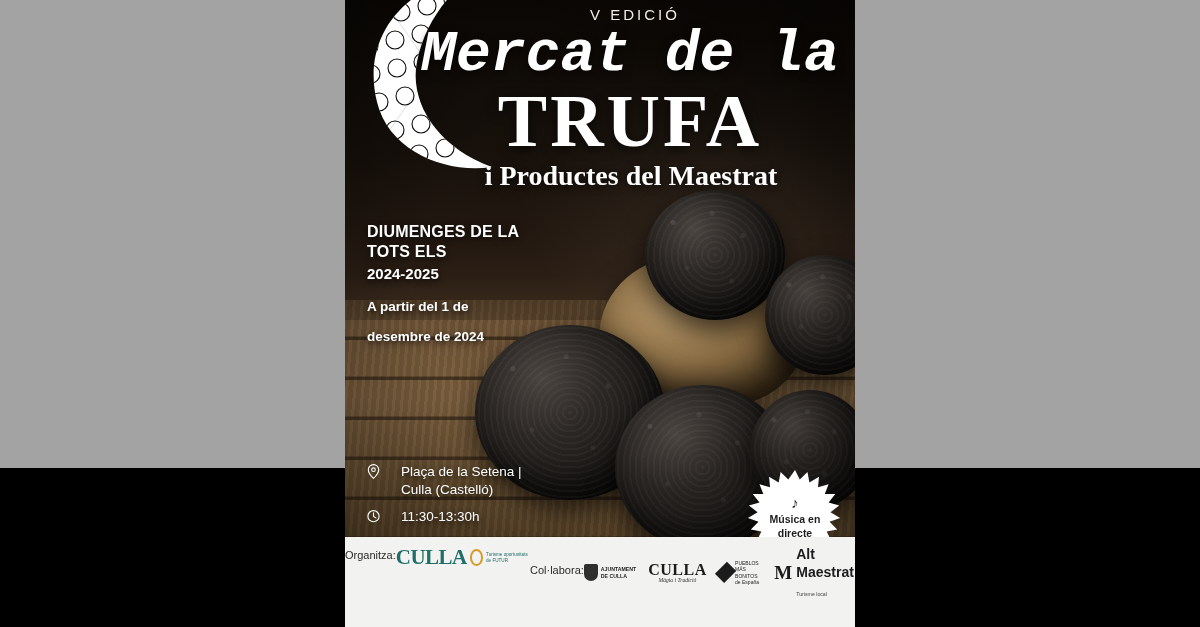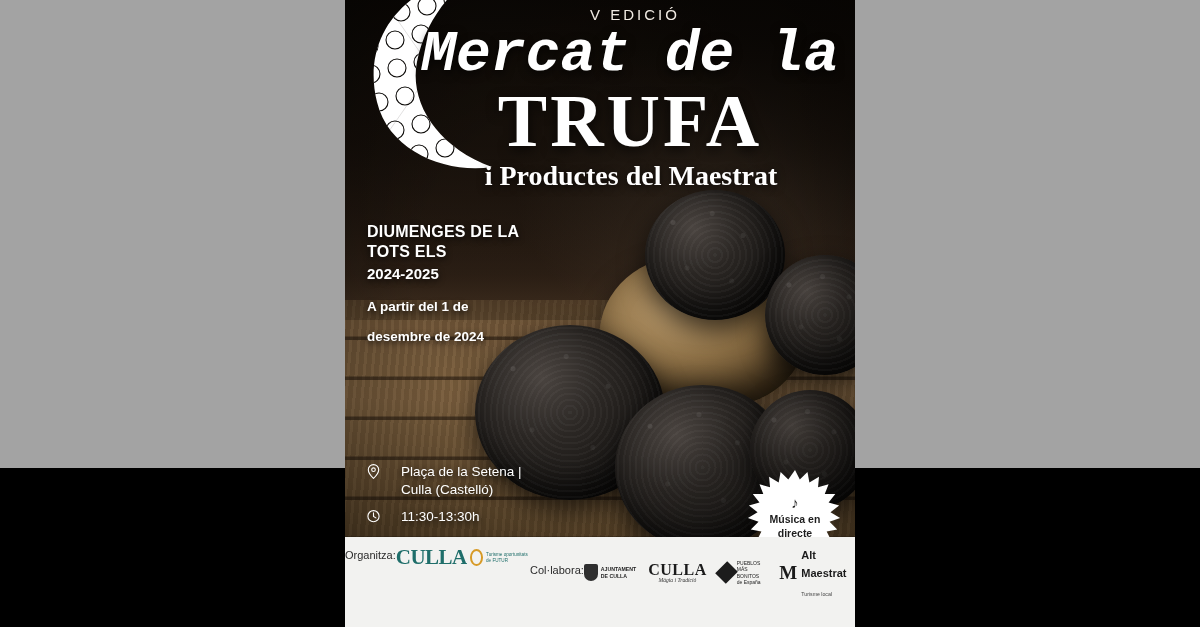--- a/index.html
+++ b/index.html
@@ -327,21 +327,21 @@
     background: #1c1c1c;
     transform: rotate(45deg);
   }
   .logo-pueblos .tx { font-size: 5px; color: #222; line-height: 1.25; text-align: left; }
   .logo-alt { display: flex; align-items: center; gap: 4px; }
   .logo-alt .m {
     font-family: "Liberation Serif", serif;
     font-size: 19px; font-weight: 700; color: #1b1b1b;
   }
   .logo-alt .tx { line-height: 1.15; text-align: left; }
-  .logo-alt .tx .a { font-size: 11px; font-weight: 700; color: #1b1b1b; }
+  .logo-alt .tx .a { font-size: 14px; font-weight: 700; color: #1b1b1b; }
   .logo-alt .tx .b { font-size: 5.2px; color: #444; }
 </style>
 </head>
 <body>
 
 <div class="stage">
   <div class="poster">
 
     <div class="photo"></div>
     <div class="planks"></div>

